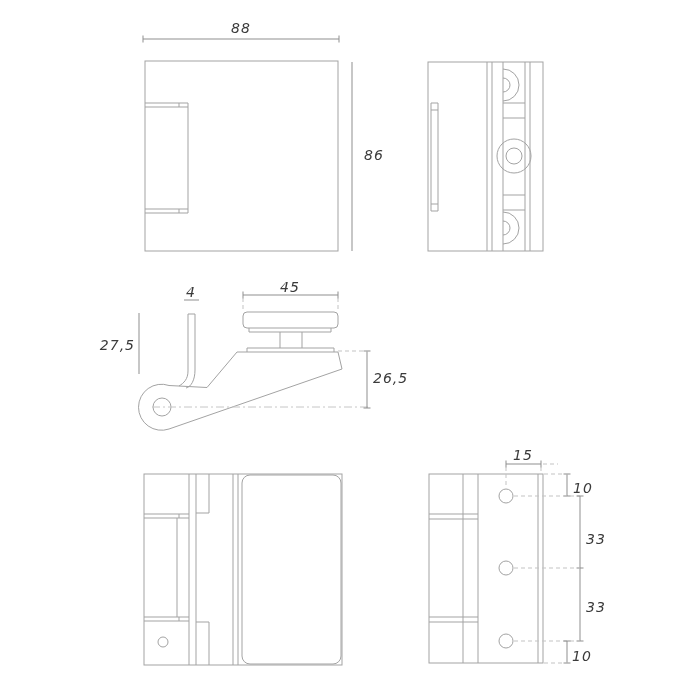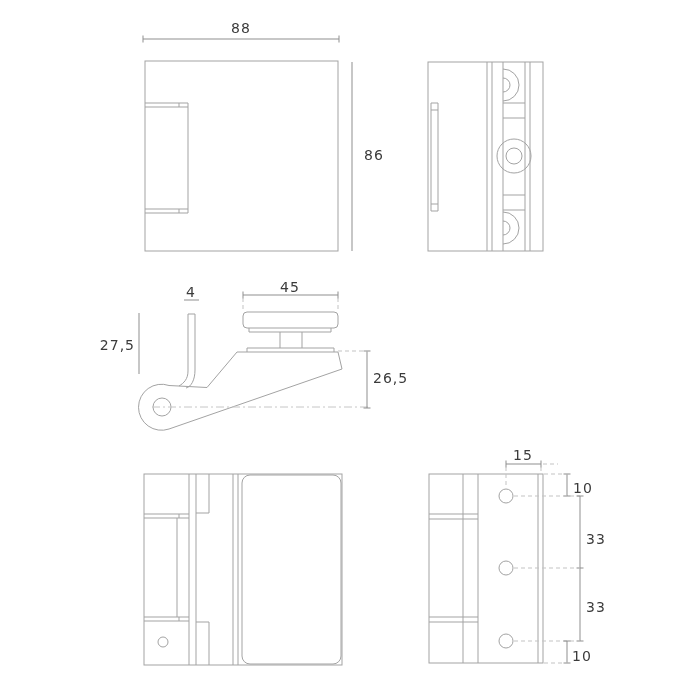--- a/index.html
+++ b/index.html
@@ -1,17 +1,17 @@
 <!DOCTYPE html>
 <html><head>
 <meta charset="utf-8">
 <style>
   html,body{margin:0;padding:0;background:#ffffff;}
   .canvas{position:relative;width:700px;height:700px;background:#ffffff;overflow:hidden;
-          font-family:"DejaVu Sans", sans-serif;}
+          font-family:"DejaVu Sans", sans-serif;font-style:italic;}
   svg{display:block;}
   .ln{stroke:#a3a3a3;fill:none;stroke-width:1;}
   .dim{stroke:#8f8f8f;fill:none;stroke-width:1;}
   .dash{stroke:#c3c3c3;fill:none;stroke-width:1;stroke-dasharray:4 3;}
   .cline{stroke:#c6c6c6;fill:none;stroke-width:1;stroke-dasharray:8 3 2 3;}
   text.dimtxt{font-family:"DejaVu Sans", sans-serif;font-size:14px;fill:#3b3b3b;letter-spacing:1px;}
 </style>
 </head>
 <body>
 

